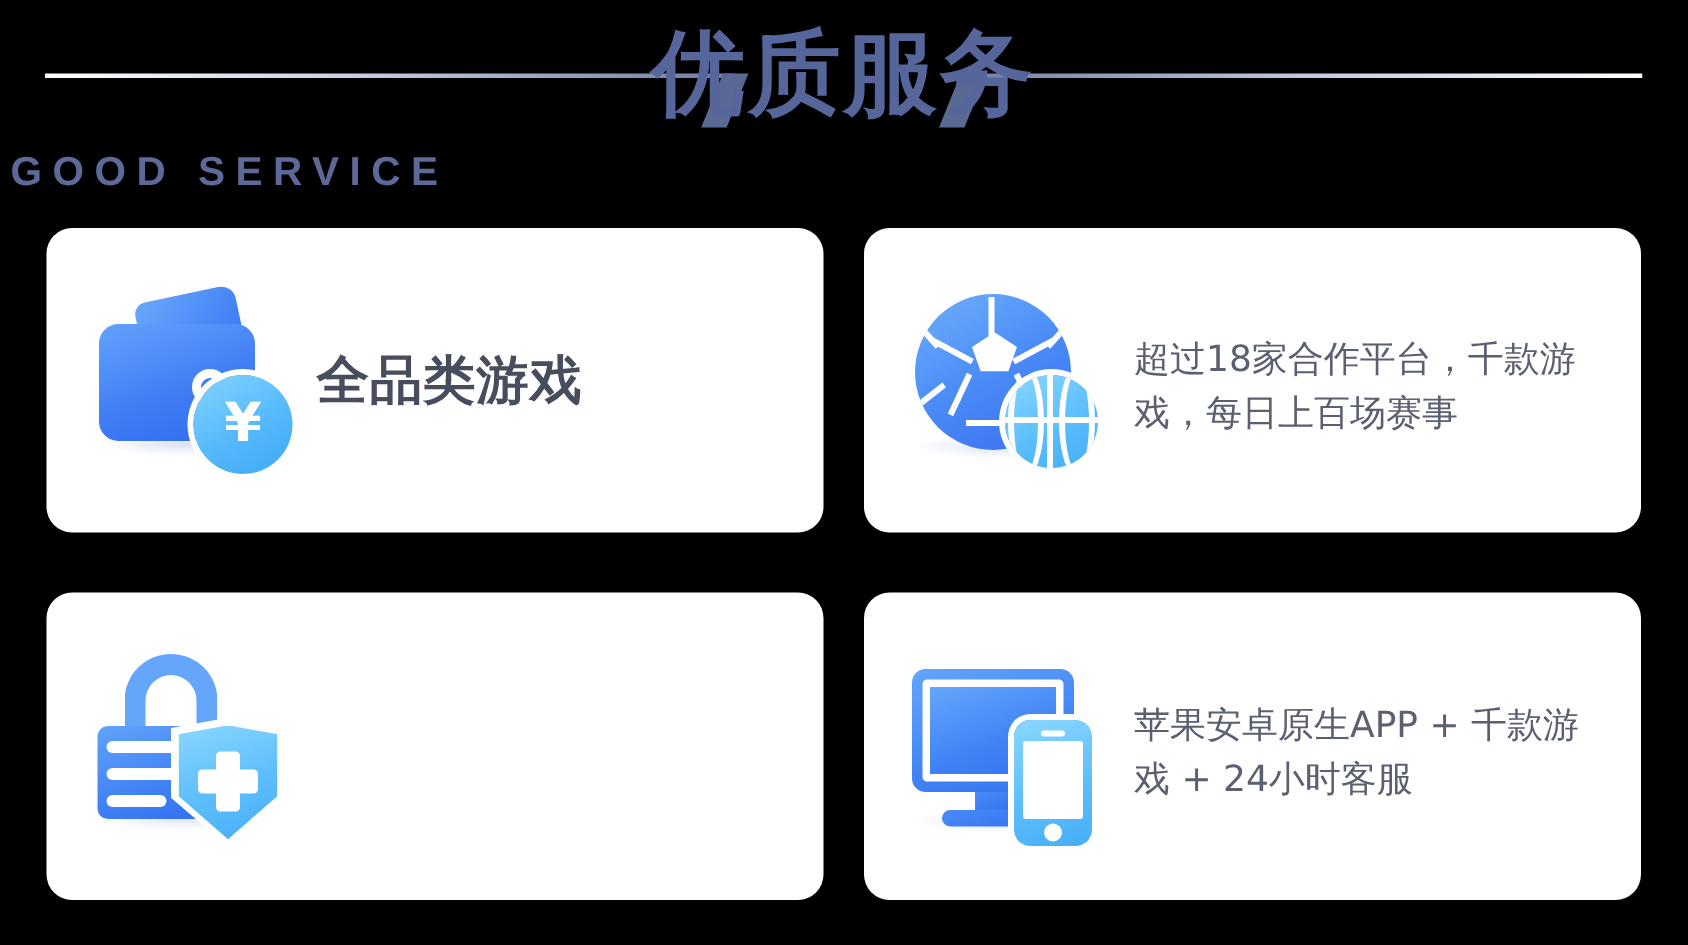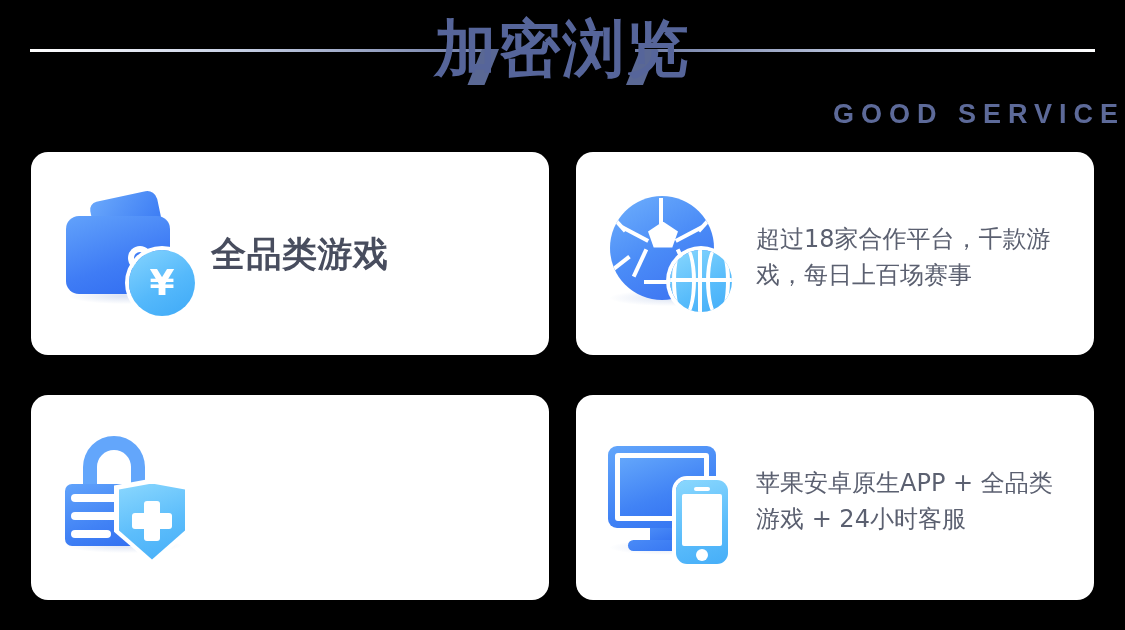--- a/index.html
+++ b/index.html
@@ -77,21 +77,21 @@
     font-weight: 700;
     color: #56659a;
     letter-spacing: 2px;
     font-family: "DejaVu Sans", "Liberation Sans", sans-serif;
   }
   .header-subtitle {
     position: absolute;
     left: 0;
     top: 98px;
     width: 1125px;
-    text-align: right;
+    text-align: left;
     font-size: 27px;
     line-height: 32px;
     font-weight: 700;
     color: #5d6a99;
     letter-spacing: 7px;
     text-indent: 7px;
     font-family: "Liberation Sans", sans-serif;
   }
 
   
@@ -363,21 +363,21 @@
   <div class="header-deco left">
     <div class="deco-line"></div>
     <div class="deco-slash"></div>
   </div>
 
   <div class="header-deco right">
     <div class="deco-line"></div>
     <div class="deco-slash"></div>
   </div>
 
-  <div class="header-title">加密浏览</div>
+  <div class="header-title">优质服务</div>
   <div class="header-subtitle">GOOD SERVICE</div>
 </div>
 
 <div class="cards">
 
   <div class="card">
     <div class="card-icon">
       <div class="wallet-shadow"></div>
       <div class="wallet-flap"></div>
       <div class="wallet-body"></div>
@@ -442,17 +442,17 @@
       </div>
       <div class="monitor-neck"></div>
       <div class="monitor-base"></div>
       <div class="phone">
         <div class="phone-speaker"></div>
         <div class="phone-screen"></div>
         <div class="phone-home"></div>
       </div>
     </div>
     <div class="card-text">
-      <div class="card-desc">苹果安卓原生APP + 全品类游戏 + 24小时客服</div>
+      <div class="card-desc">苹果安卓原生APP + 千款游戏 + 24小时客服</div>
     </div>
   </div>
 
 </div>
 
 </body></html>

